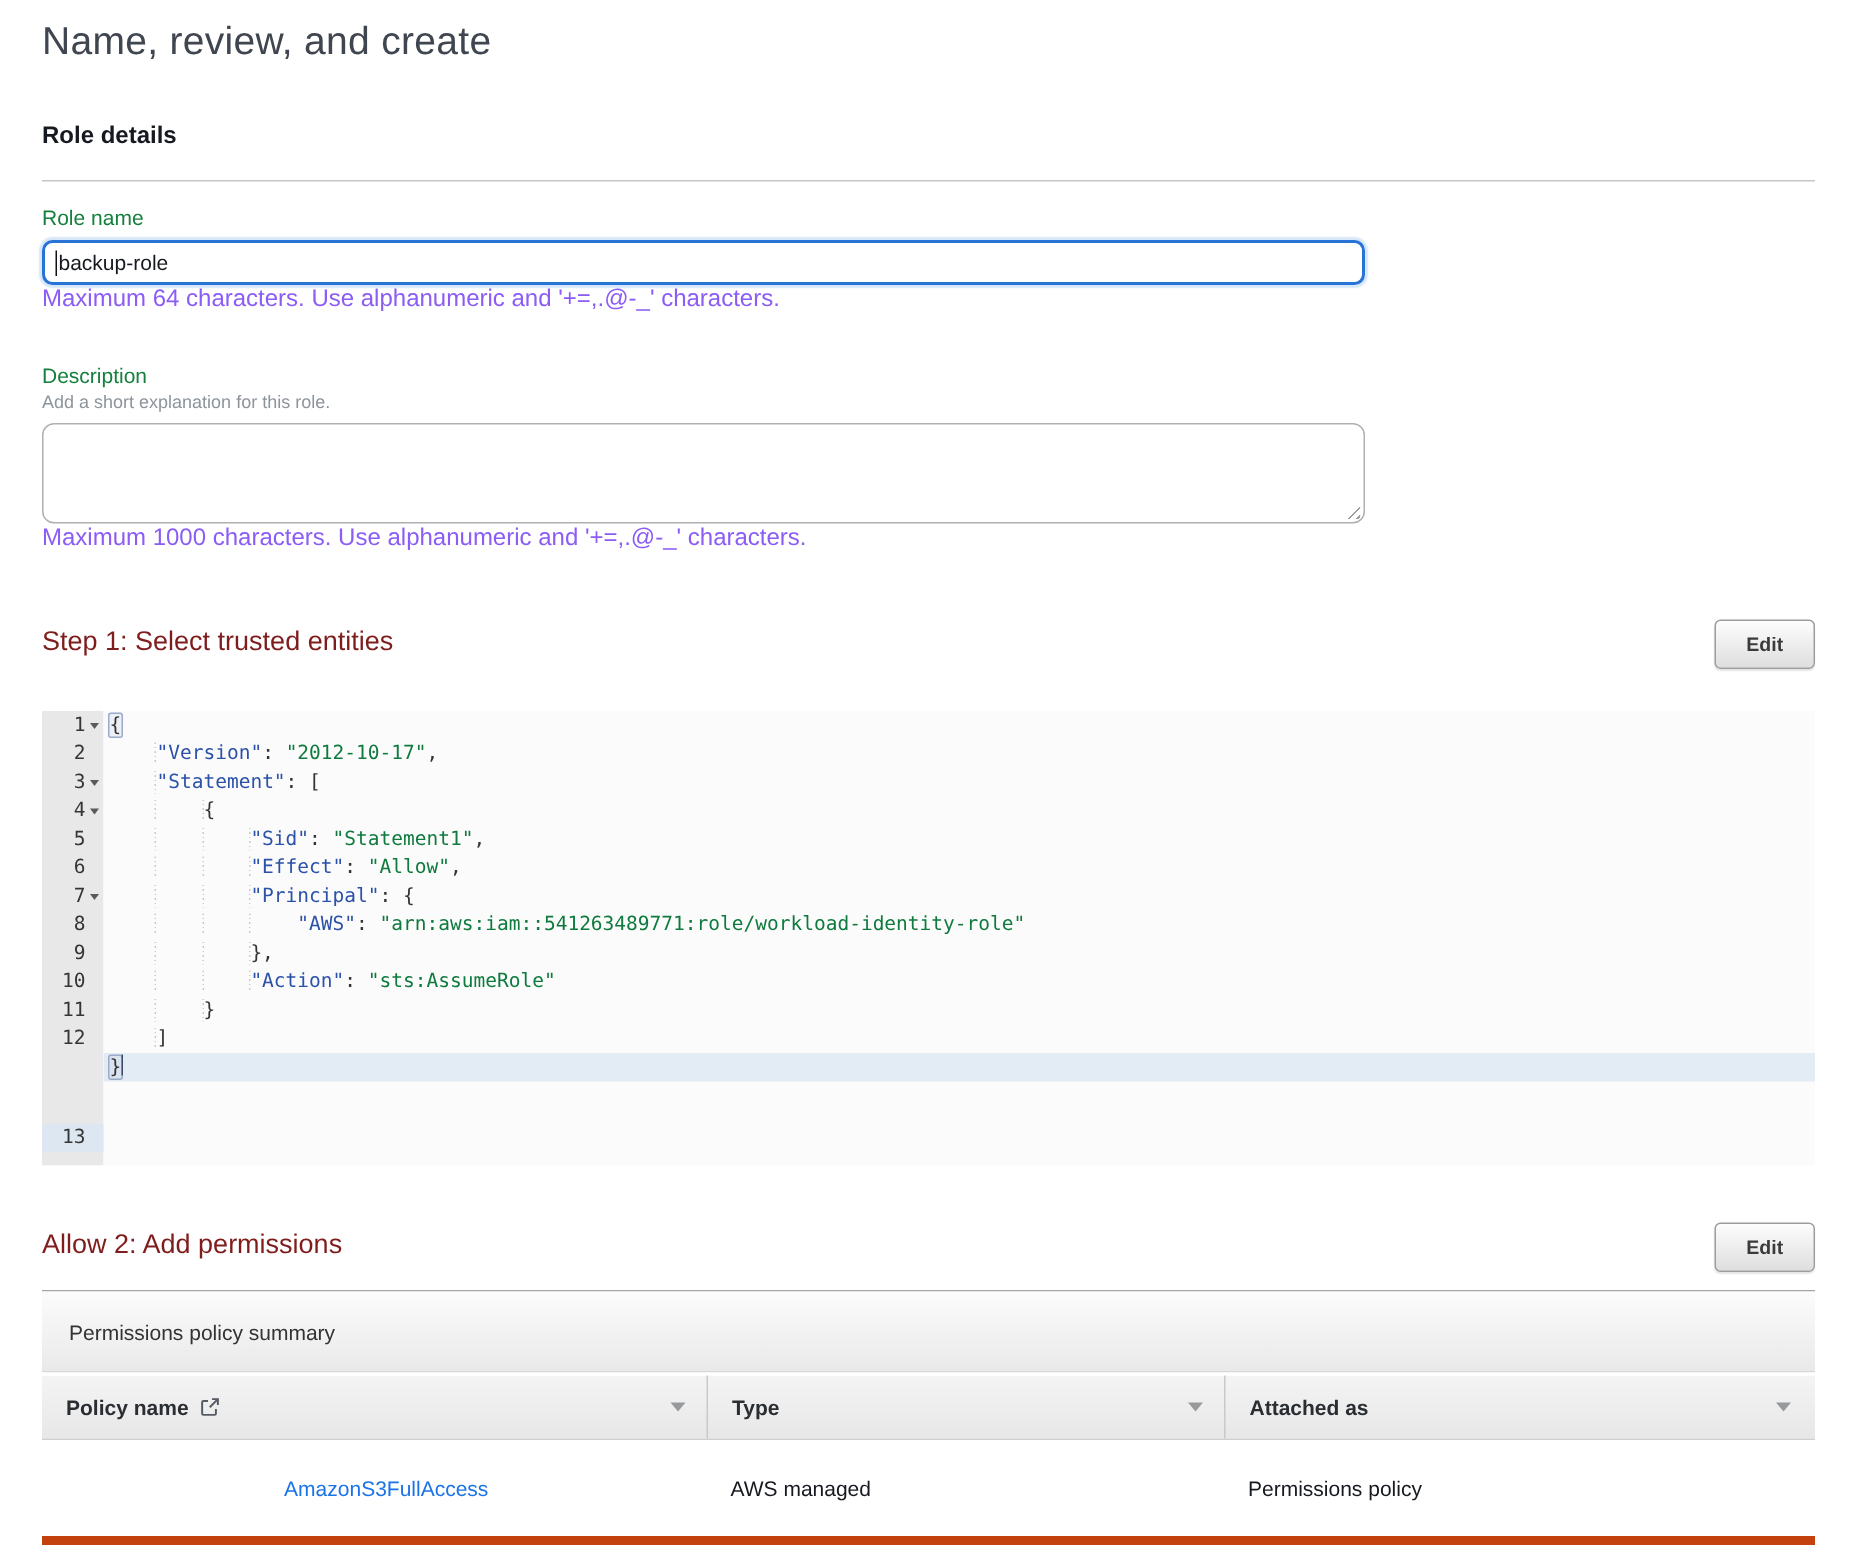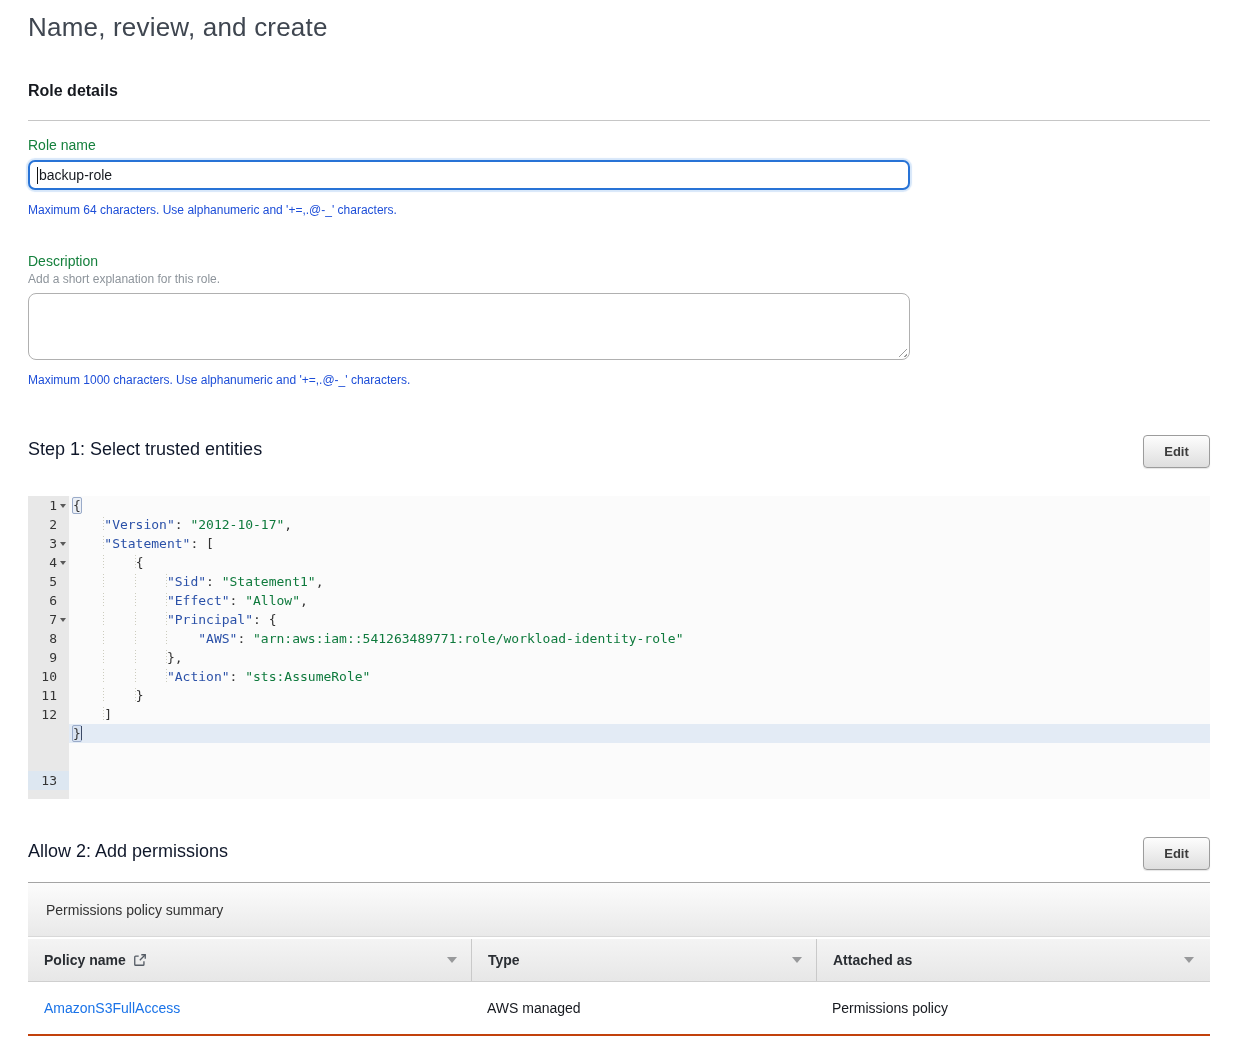--- a/index.html
+++ b/index.html
@@ -7,41 +7,41 @@
   body { font-family:"Liberation Sans", sans-serif; color:#16191f; }
   .page { width:1242px; min-height:1037px; padding:10px 32px 15px 28px; background:#fff; }
 
   .page-title { font-size:26px; font-weight:400; color:#3f4650; line-height:34px; letter-spacing:.2px; }
 
   .section-heading { margin-top:37px; font-size:16px; font-weight:700; color:#16191f; line-height:20px; }
   .hr1 { border:none; border-top:1px solid #c6c6c6; margin-top:19px; }
 
   .field-label { margin-top:15px; font-size:14px; color:#15803d; line-height:18px; }
   .field-hint { margin-top:2px; font-size:12px; color:#8d949b; line-height:15px; }
-  .field-constraint { margin-top:13px; font-size:12px; color:#1d4ed8; line-height:15px; }
+  .field-constraint { margin-top:2px; font-size:16px; color:#8b5cf6; line-height:15px; }
 
   .input-wrap { position:relative; margin-top:6px; width:882px; }
   .role-input { width:882px; height:30px; border:2px solid #2873d6; border-radius:7px;
     box-shadow:0 0 1px 2px rgba(73,144,226,.22); padding:0 9px; font-size:14px; color:#16191f;
     font-family:"Liberation Sans", sans-serif; outline:none; background:#fff; }
   .input-caret { position:absolute; left:9px; top:7px; height:17px; width:0; border-left:1px solid #111; }
 
   .desc-block-gap { margin-top:34px; }
   .textarea-wrap { position:relative; margin-top:6px; width:882px; }
   .desc-textarea { width:882px; height:67px; border:1px solid #b0b0b0; border-radius:8px;
     resize:none; padding:6px 9px; font-size:14px; font-family:"Liberation Sans", sans-serif;
     outline:none; background:#fff; display:block; }
   .resize-handle { position:absolute; right:3px; bottom:3px; width:10px; height:10px;
     background:repeating-linear-gradient(135deg,#9c9c9c 0 1px,transparent 1px 4px);
     clip-path:polygon(100% 0,100% 100%,0 100%); }
 
   .step-row { display:flex; justify-content:space-between; align-items:flex-start; }
   .step1-row { margin-top:47px; }
   .step2-row { margin-top:38px; }
-  .step-heading { font-size:18px; font-weight:400; color:#0f172a; line-height:24px; padding-top:2px; }
+  .step-heading { font-size:18px; font-weight:400; color:#7f1d1d; line-height:24px; padding-top:2px; }
   .edit-btn { min-width:67px; height:33px; padding:0 8px; font-size:13px; font-weight:700; color:#3b3b3b;
     font-family:"Liberation Sans", sans-serif; background:linear-gradient(#fdfdfd,#dedede);
     border:1px solid #9c9c9c; border-radius:4px; box-shadow:0 1px 1px rgba(0,0,0,.10); cursor:pointer; }
 
   
   .editor { display:flex; margin-top:28px; height:303px; overflow:hidden;
     font-family:"DejaVu Sans Mono", monospace; font-size:13px; }
   .gutter { width:41px; background:#e8e8e8; flex:none; }
   .gutter-line { position:relative; height:19px; line-height:19px; text-align:right;
     padding-right:12px; color:#353535; }
@@ -69,26 +69,26 @@
   
   .panel-header { height:54px; display:flex; align-items:center; padding-left:18px;
     background:linear-gradient(#fcfcfc,#e9e9e9); border-bottom:1px solid #d8d8d8;
     font-size:14px; color:#333; }
   .tbl-header { display:flex; height:45px; border-top:2px solid #fff;
     background:linear-gradient(#f4f4f4,#e7e7e7); border-bottom:1px solid #cfcfcf; }
   .th { display:flex; align-items:center; justify-content:space-between;
     padding:0 14px 0 16px; font-size:14px; font-weight:700; color:#2a2e33; }
   .th + .th { border-left:1px solid #c9c9c9;gap:28px; }
   .th-label { display:flex; align-items:center; gap:7px; }
-  .col-1 { width:443px; } .col-2 { width:345px; } .col-3 { width:392px; }
+  .col-1 { width:443px;text-align:center; } .col-2 { width:345px; } .col-3 { width:392px; }
   .sort-icon { width:0; height:0; border-left:5px solid transparent; border-right:5px solid transparent;
     border-top:6px solid #98999b; cursor:pointer; flex:none; }
   .ext-icon { display:inline-block; }
-  .tbl-row { display:flex; height:54px; align-items:center; background:#fff;
-    border-bottom:2px solid #c2410c; }
+  .tbl-row { display:flex; height:70px; align-items:center; background:#fff;
+    border-bottom:6px solid #c2410c; }
   .td { padding-left:16px; font-size:14px; color:#16191f; }
   .policy-link { color:#1a73e8; text-decoration:none; cursor:pointer; }
 </style>
 </head>
 <body>
 
 <div class="page">
 
   <div class="page-title">Name, review, and create</div>
 

